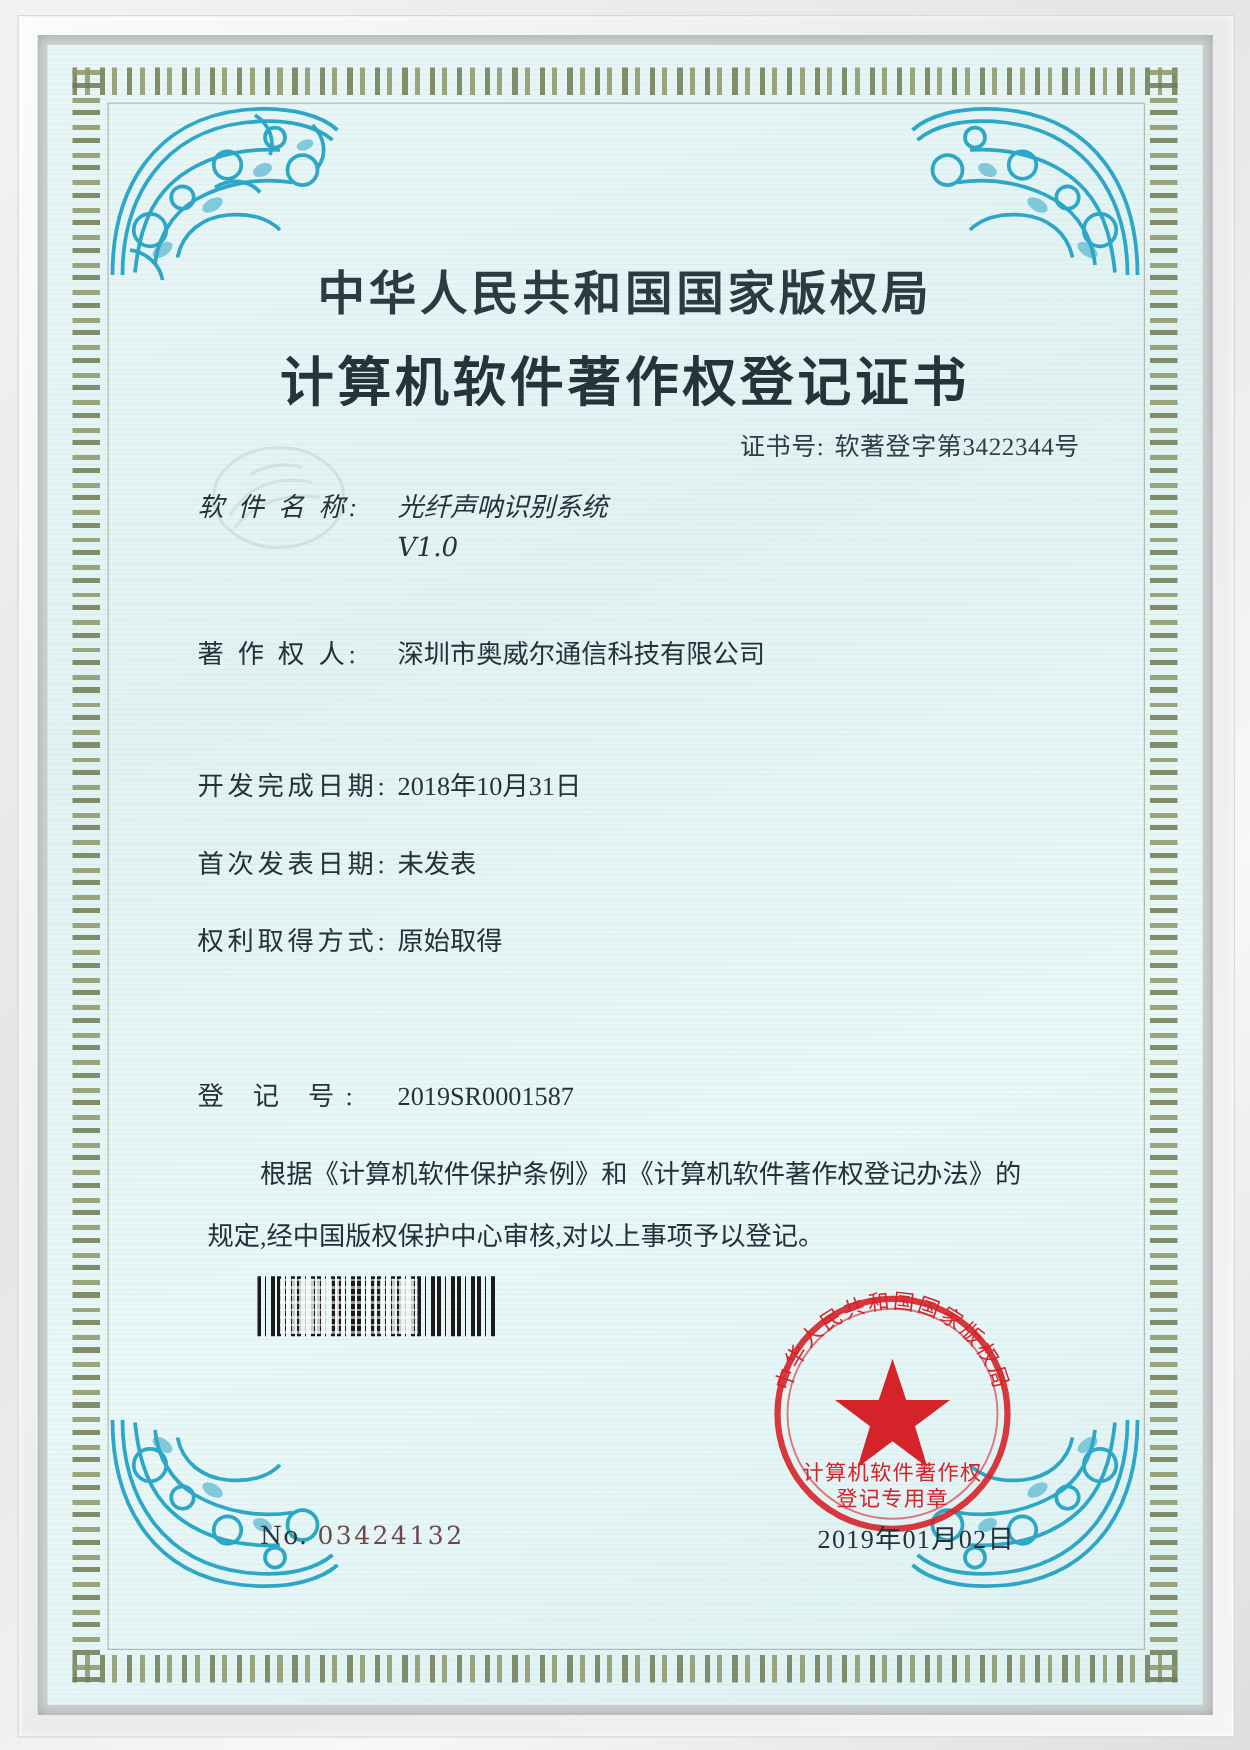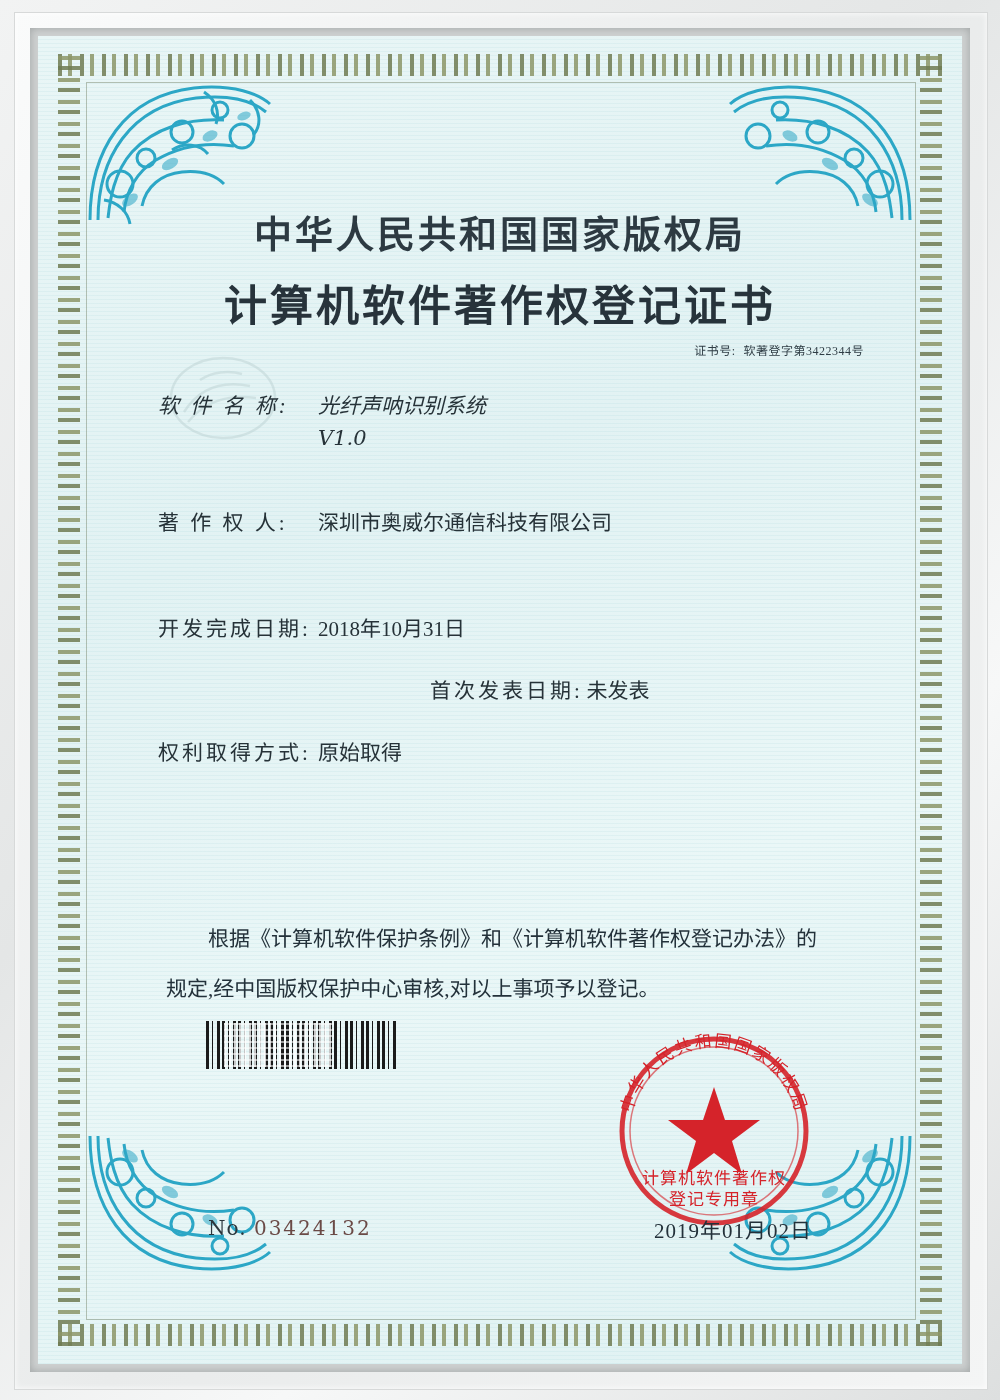--- a/index.html
+++ b/index.html
@@ -123,21 +123,21 @@
     text-align: center;
     font-size: 43px;
     letter-spacing: 3px;
     color: #27333b;
     font-family: Liberation Serif, serif;
     font-weight: 700;
   }
   .cert-no {
     position: absolute;
     top: 305px; right: 98px;
-    font-size: 12px;
+    font-size: 20px;
     color: #2f3d45;
     letter-spacing: .5px;
   }
   .cert-no .lbl { margin-right: 8px; }
 
   .field {
     position: absolute;
     left: 120px;
     width: 760px;
     font-size: 21px;
@@ -153,21 +153,21 @@
   .field .lbl.spaced { letter-spacing: 9px; }
   .field .val {
     display: inline-block;
     vertical-align: top;
   }
   .field .val .line2 { display: block; font-family: "DejaVu Serif", serif; }
 
   .f-name      { top: 355px; font-style: italic; }
   .f-owner     { top: 472px; }
   .f-devdate   { top: 578px; text-decoration: underline; }
-  .f-pubdate   { top: 640px; text-align: center; }
+  .f-pubdate   { top: 640px; }
   .f-acquire   { top: 702px; }
   .f-scope     { top: 764px; }
   .f-regno     { top: 826px; }
 
   .para {
     position: absolute;
     left: 128px;
     width: 740px;
     font-size: 21px;
     color: #23313a;
@@ -366,20 +366,23 @@
 
       <div class="field f-pubdate">
         <span class="lbl">首次发表日期:</span><span class="val">未发表</span>
       </div>
 
       <div class="field f-acquire">
         <span class="lbl">权利取得方式:</span><span class="val">原始取得</span>
       </div>
 
 
+      <div class="field f-regno">
+        <span class="lbl spaced">登 记 号:</span><span class="val">2019SR0001587</span>
+      </div>
 
       <div class="para p1">根据《计算机软件保护条例》和《计算机软件著作权登记办法》的</div>
       <div class="para p2">规定,经中国版权保护中心审核,对以上事项予以登记。</div>
 
       <div class="barcode">
         <div class="noise"></div>
       </div>
 
       <div class="stamp">
         <svg viewBox="0 0 220 220" xmlns="http://www.w3.org/2000/svg">

